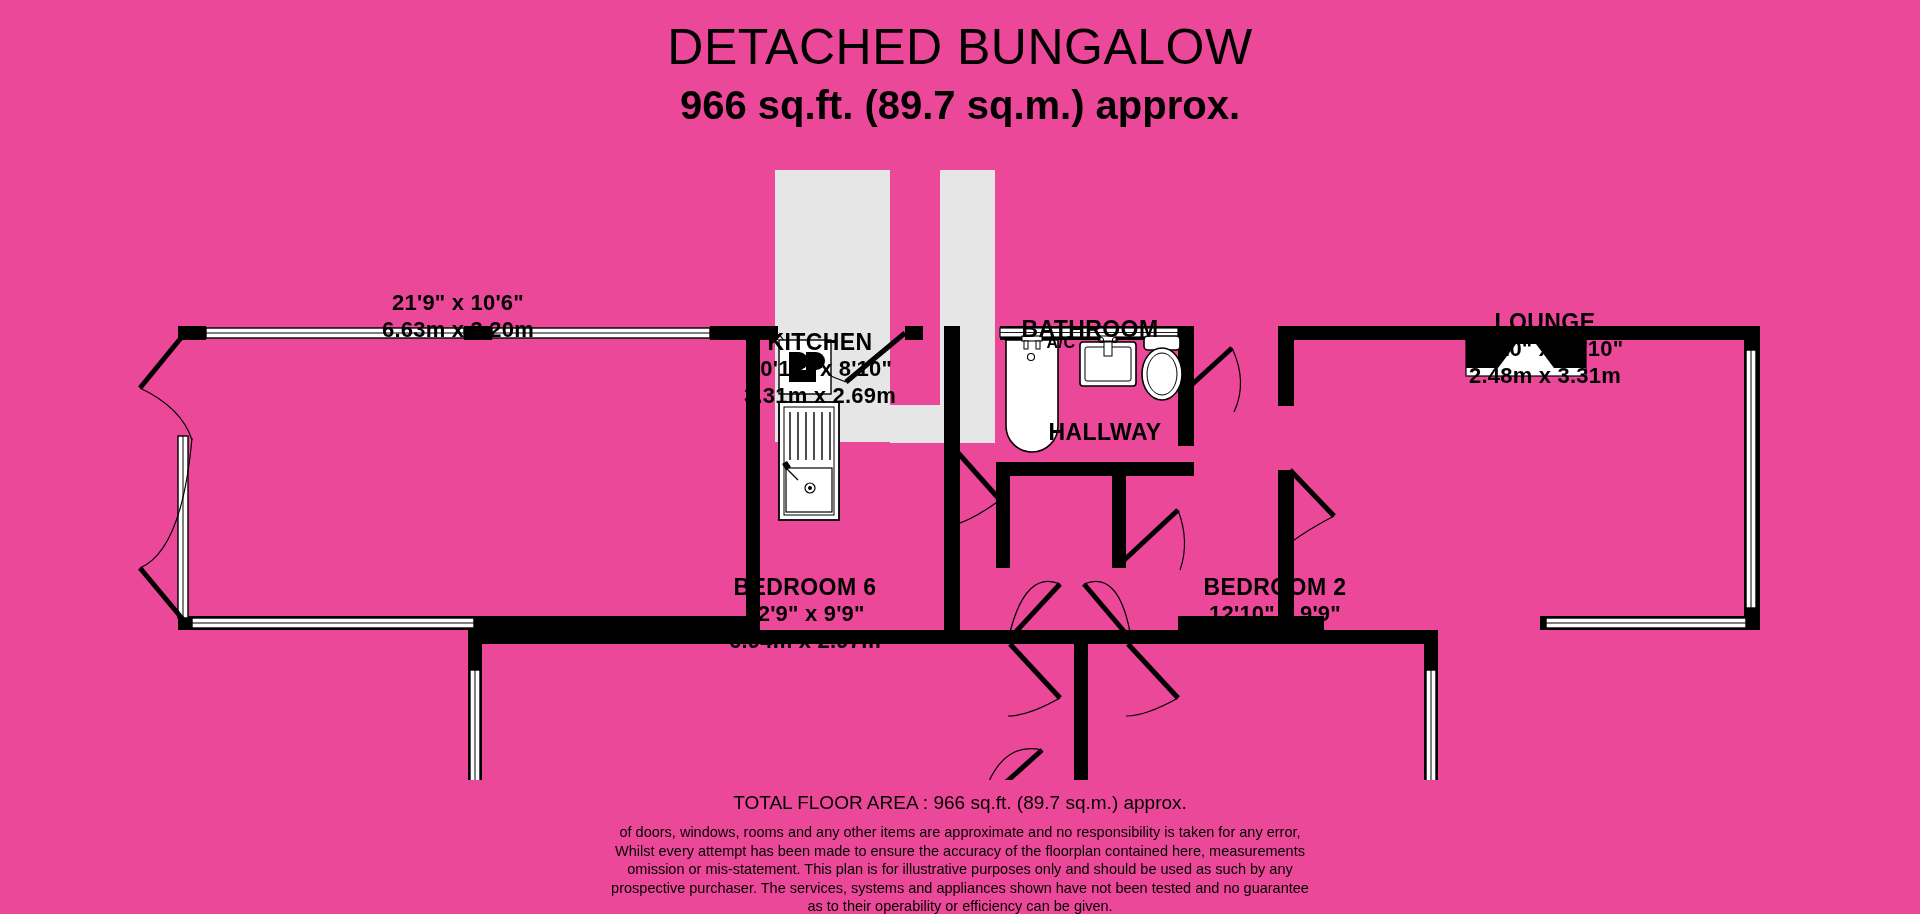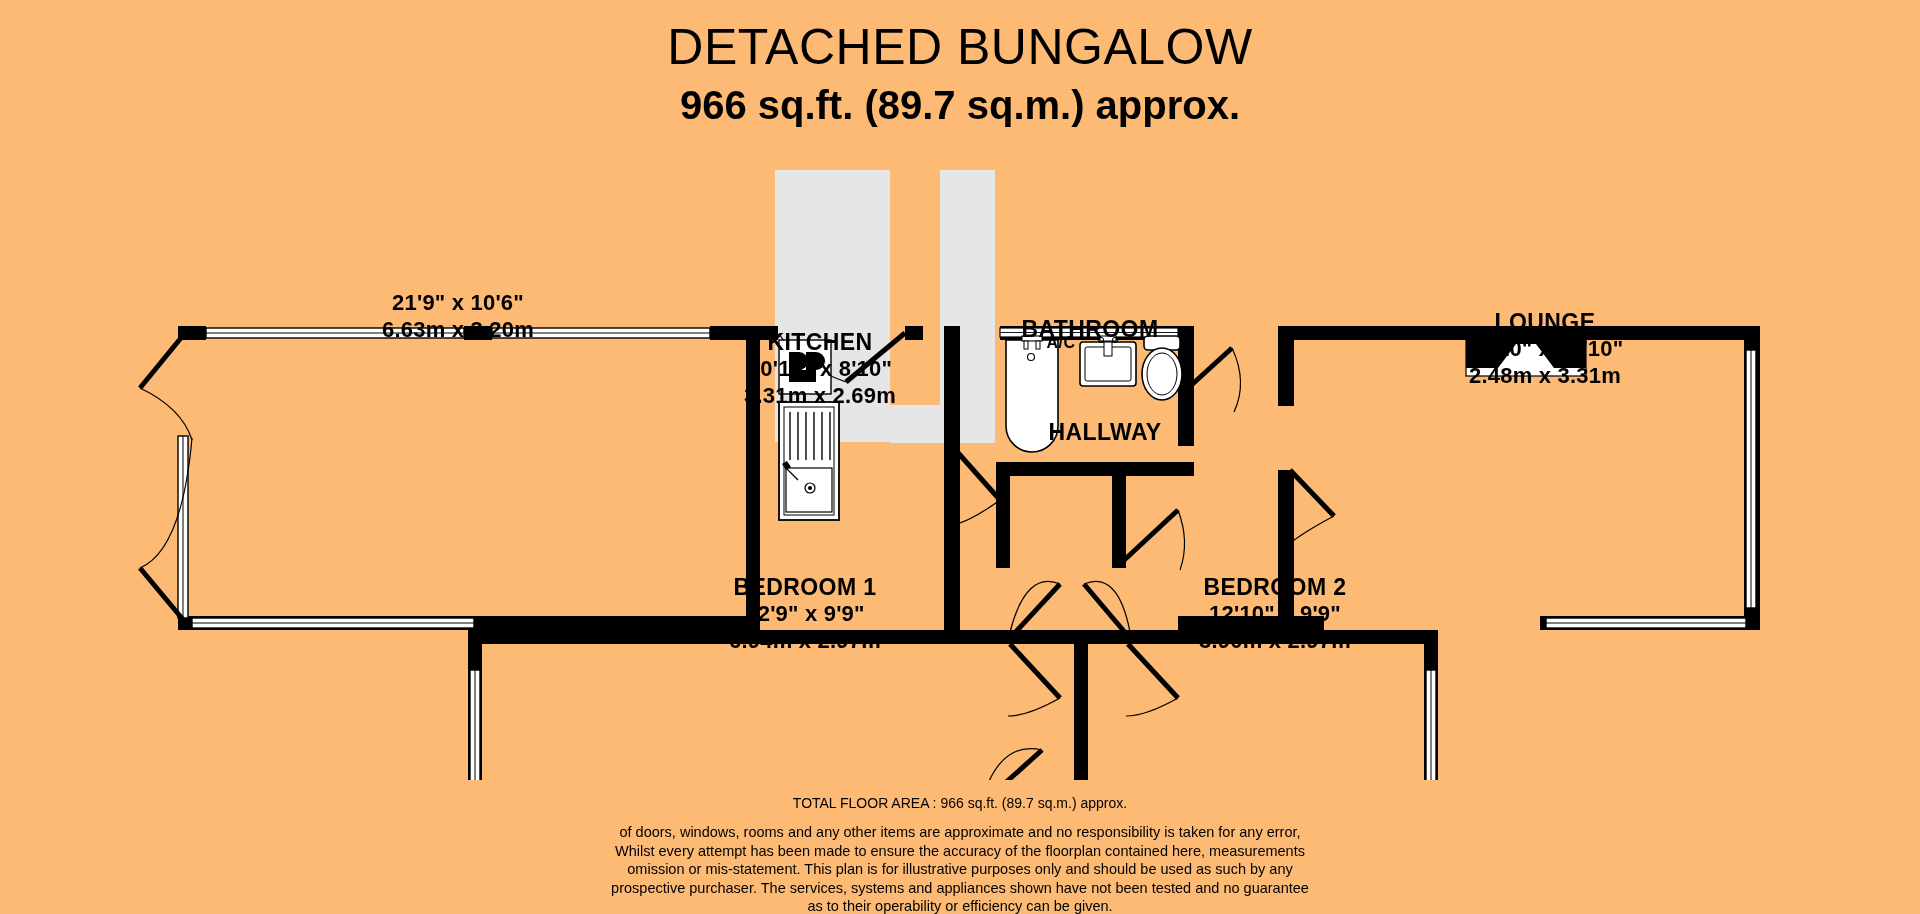--- a/index.html
+++ b/index.html
@@ -13,21 +13,21 @@
     height: 914px;
     font-family: "Liberation Sans", sans-serif;
     color: #000000;
     overflow: hidden;
     position: relative;
   }
   #page {
     position: relative;
     width: 1920px;
     height: 914px;
-    background: #fdba74;
+    background: #ec4899;
   }
 
   
   .title-block {
     position: absolute;
     left: 0;
     top: 18px;
     width: 1920px;
     text-align: center;
   }
@@ -70,21 +70,21 @@
 
   
   .footer {
     position: absolute;
     left: 0;
     top: 790px;
     width: 1920px;
     text-align: center;
   }
   .total-area {
-    font-size: 14px;
+    font-size: 19px;
     line-height: 26px;
     margin-bottom: 7px;
   }
   .disclaimer {
     font-size: 14.5px;
     line-height: 18.5px;
   }
   .disclaimer div { white-space: nowrap; }
 </style>
 </head>
@@ -369,29 +369,28 @@
       <div class="room-name">HALLWAY</div>
     </div>
 
     <div class="room-label" style="left:1375px; top:158px; width:340px;">
       <div class="room-name">LOUNGE</div>
       <div class="room-dim">16'10"  x 10'10"</div>
       <div class="room-dim">2.48m  x 3.31m</div>
     </div>
 
     <div class="room-label" style="left:610px; top:423px; width:390px;">
-      <div class="room-name">BEDROOM 1</div>
+      <div class="room-name">BEDROOM 6</div>
       <div class="room-dim">22'9"  x 9'9"</div>
       <div class="room-dim">6.94m  x 2.97m</div>
     </div>
 
     <div class="room-label" style="left:1085px; top:423px; width:380px;">
       <div class="room-name">BEDROOM 2</div>
       <div class="room-dim">12'10"  x 9'9"</div>
-      <div class="room-dim">3.90m  x 2.97m</div>
     </div>
   </div>
 
   <div class="footer">
     <div class="total-area">TOTAL FLOOR AREA : 966 sq.ft. (89.7 sq.m.) approx.</div>
     <div class="disclaimer">
       <div>of doors, windows, rooms and any other items are approximate and no responsibility is taken for any error,</div>
       <div>Whilst every attempt has been made to ensure the accuracy of the floorplan contained here, measurements</div>
       <div>omission or mis-statement. This plan is for illustrative purposes only and should be used as such by any</div>
       <div>prospective purchaser. The services, systems and appliances shown have not been tested and no guarantee</div>

